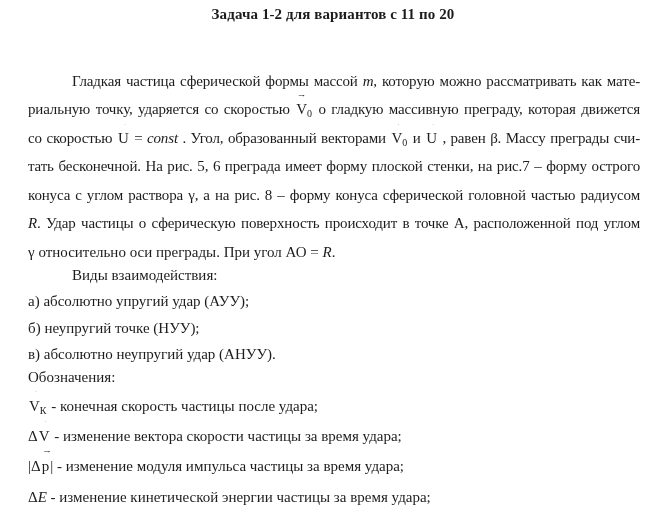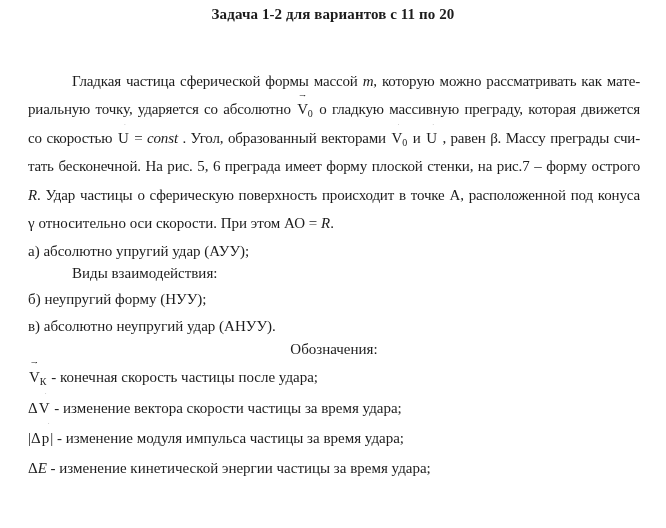--- a/index.html
+++ b/index.html
@@ -31,21 +31,21 @@
   .line.pi, .line.pj {
     text-align: justify;
     text-align-last: justify;
     letter-spacing: -0.15px;
   }
   .line.pi { text-indent: 44px; }
   .line.pl { text-align: left; }
   
   .line.hi, .line.li, .line.lb { height: 26.3px; line-height: 26.3px; }
   .line.hi { text-indent: 44px; margin-top: -4px; }
-  .line.lb { margin-top: -3px; text-align: center; }
+  .line.lb { margin-top: -3px; }
   
   .line.sym { height: 30.4px; line-height: 30.4px; }
   .it { font-style: italic; }
   .vec {
     position: relative;
     display: inline-block;
     padding: 0 1px;
   }
   .vec::before {
     content: "\2192";
@@ -61,28 +61,29 @@
     letter-spacing: 0;
   }
 </style>
 </head>
 <body>
 
 <div class="page">
   <h1 class="title">Задача 1-2 для вариантов с 11 по 20</h1>
   <div class="doc-body">
       <div class="line pi"><span class="tx">Гладкая частица сферической формы массой </span><span class="it">m</span><span class="tx">, которую можно рассматривать как мате-</span></div>
-      <div class="line pj"><span class="tx">риальную точку, ударяется со абсолютно </span><span class="vec">V<span class="sub">0</span></span><span class="tx"> о гладкую массивную преграду, которая движется</span></div>
+      <div class="line pj"><span class="tx">риальную точку, ударяется со скоростью </span><span class="vec">V<span class="sub">0</span></span><span class="tx"> о гладкую массивную преграду, которая движется</span></div>
       <div class="line pj"><span class="tx">со скоростью </span><span class="vec">U</span><span class="tx"> = </span><span class="it">const</span><span class="tx"> . Угол, образованный векторами </span><span class="vec">V<span class="sub">0</span></span><span class="tx"> и </span><span class="vec">U</span><span class="tx"> , равен β. Массу преграды счи-</span></div>
       <div class="line pj"><span class="tx">тать бесконечной. На рис. 5, 6 преграда имеет форму плоской стенки, на рис.7 – форму острого</span></div>
-      <div class="line pj"><span class="it">R</span><span class="tx">. Удар частицы о сферическую поверхность происходит в точке А, расположенной под конуса</span></div>
-      <div class="line pl"><span class="tx">γ относительно оси скорости. При этом АО = </span><span class="it">R</span><span class="tx">.</span></div>
+      <div class="line pj"><span class="tx">конуса с углом раствора γ, а на рис. 8 – форму конуса сферической головной частью радиусом</span></div>
+      <div class="line pj"><span class="it">R</span><span class="tx">. Удар частицы о сферическую поверхность происходит в точке А, расположенной под углом</span></div>
+      <div class="line pl"><span class="tx">γ относительно оси преграды. При угол АО = </span><span class="it">R</span><span class="tx">.</span></div>
+      <div class="line hi"><span class="tx">Виды взаимодействия:</span></div>
       <div class="line li"><span class="tx">а) абсолютно упругий удар (АУУ);</span></div>
-      <div class="line hi"><span class="tx">Виды взаимодействия:</span></div>
-      <div class="line li"><span class="tx">б) неупругий форму (НУУ);</span></div>
+      <div class="line li"><span class="tx">б) неупругий точке (НУУ);</span></div>
       <div class="line li"><span class="tx">в) абсолютно неупругий удар (АНУУ).</span></div>
       <div class="line lb"><span class="tx">Обозначения:</span></div>
       <div class="line sym"><span class="vec">V<span class="sub">К</span></span><span class="tx"> - конечная скорость частицы после удара;</span></div>
       <div class="line sym"><span class="tx">Δ</span><span class="vec">V</span><span class="tx"> - изменение вектора скорости частицы за время удара;</span></div>
       <div class="line sym"><span class="tx">|Δ</span><span class="vec">p</span><span class="tx">| - изменение модуля импульса частицы за время удара;</span></div>
       <div class="line sym"><span class="tx">Δ</span><span class="it">E</span><span class="tx"> - изменение кинетической энергии частицы за время удара;</span></div>
     </div>
 </div>
 
 </body></html>

